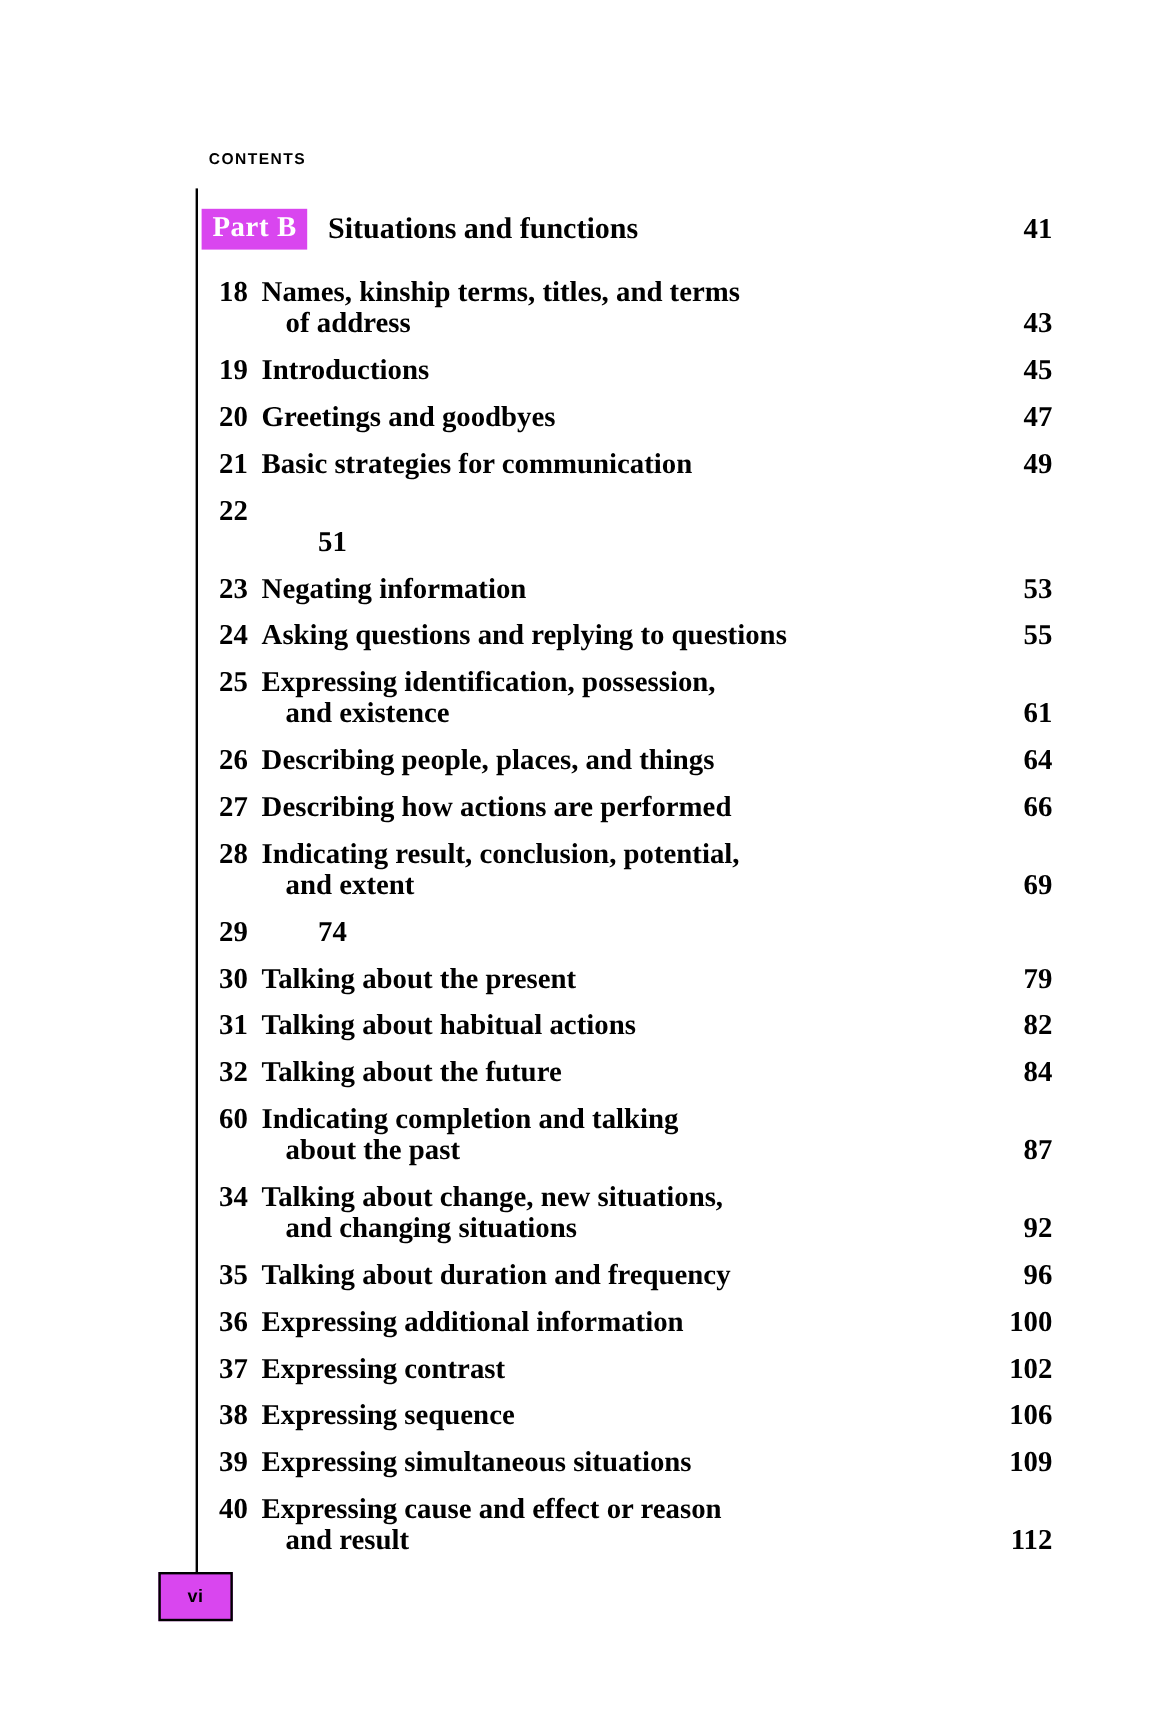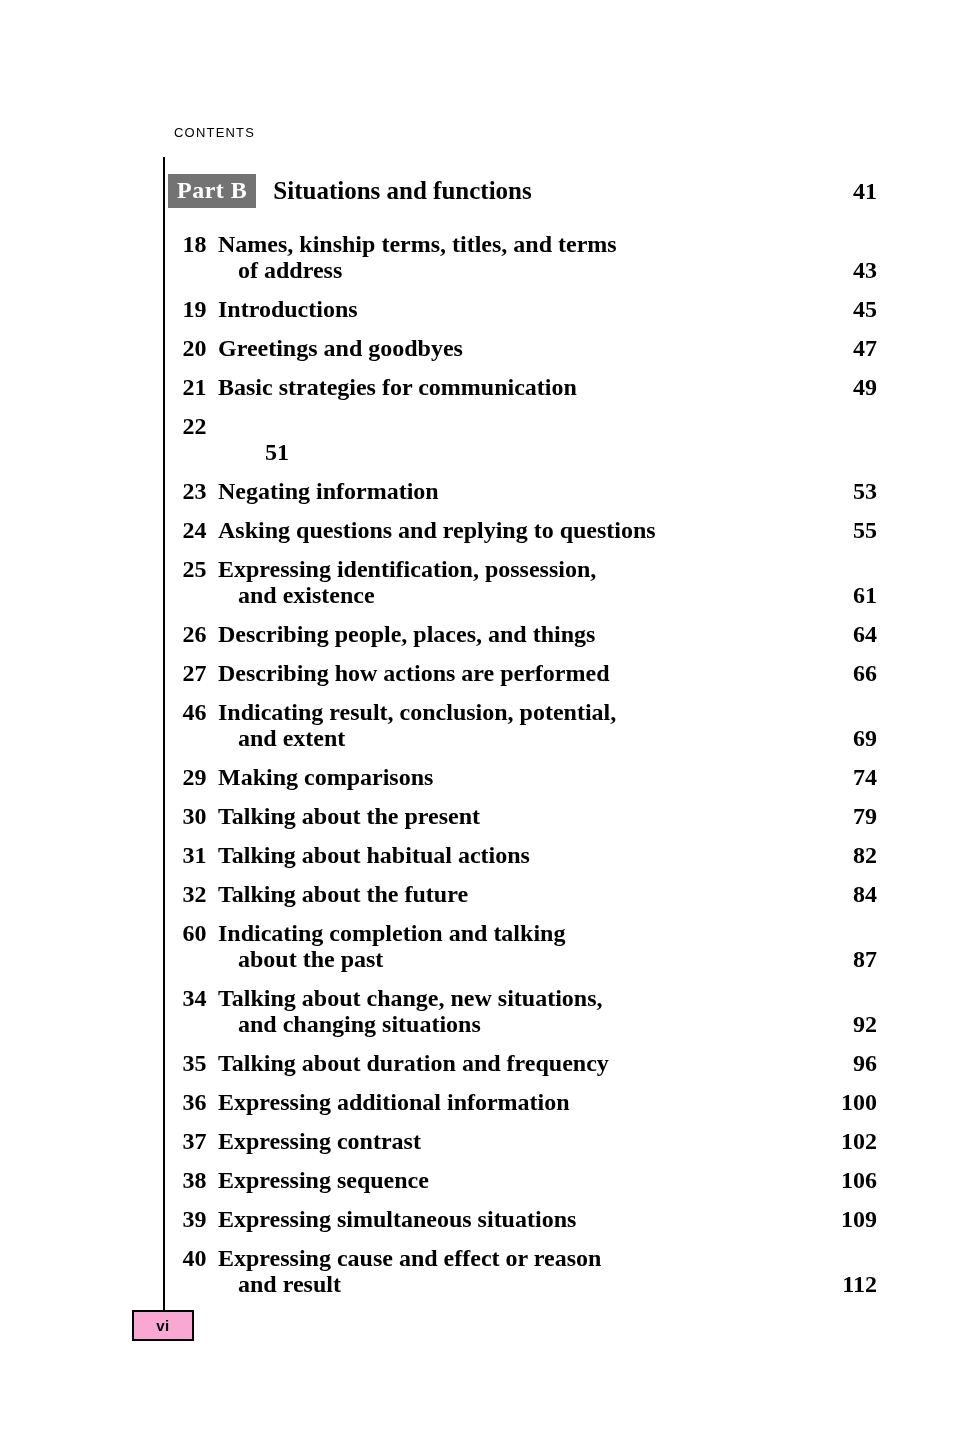--- a/index.html
+++ b/index.html
@@ -16,21 +16,21 @@
     overflow: hidden;
   }
 
   
   .running-head {
     position: absolute;
     left: 174px;
     top: 125px;
     font-family: "Liberation Sans", "DejaVu Sans", sans-serif;
     font-size: 13px;
-    font-weight: normal;
+    font-weight: bold;
     letter-spacing: 1.2px;
     color: #000;
     line-height: 16px;
   }
 
   
   .vertical-rule {
     position: absolute;
     left: 163px;
     top: 157px;
@@ -47,21 +47,21 @@
     width: 712px;
   }
 
   
   .part-row {
     display: flex;
     align-items: flex-start;
     height: 44px;
   }
   .part-badge {
-    background: #737373;
+    background: #d946ef;
     color: #ffffff;
     font-size: 24px;
     font-weight: bold;
     font-family: "Liberation Serif", "DejaVu Serif", serif;
     padding: 3px 9px 5px 9px;
     line-height: 25px;
     letter-spacing: 0.5px;
     box-sizing: border-box;
     height: 34px;
     display: inline-flex;
@@ -126,27 +126,27 @@
   .entry.two-line .entry-page {
     padding-top: 26px;
   }
 
   
   .folio-box {
     position: absolute;
     left: 132px;
     top: 1310px;
     width: 62px;
-    height: 31px;
+    height: 41px;
     border: 2px solid #000;
     box-sizing: border-box;
     display: flex;
     align-items: center;
     justify-content: center;
-    background: #f9a8d4;
+    background: #d946ef;
   }
   .folio-text {
     font-family: "Liberation Sans", "DejaVu Sans", sans-serif;
     font-size: 15px;
     font-weight: bold;
     letter-spacing: 0.5px;
     line-height: 15px;
   }
 </style>
 </head>
@@ -208,27 +208,26 @@
         <div class="entry-num">26</div>
         <div class="entry-title"><span class="l1">Describing people, places, and things</span></div>
         <div class="entry-page">64</div>
       </div>
       <div class="entry">
         <div class="entry-num">27</div>
         <div class="entry-title"><span class="l1">Describing how actions are performed</span></div>
         <div class="entry-page">66</div>
       </div>
       <div class="entry two-line">
-        <div class="entry-num">46</div>
+        <div class="entry-num">28</div>
         <div class="entry-title"><span class="l1">Indicating result, conclusion, potential,</span><span class="l2">and extent</span></div>
         <div class="entry-page">69</div>
       </div>
       <div class="entry">
         <div class="entry-num">29</div>
-        <div class="entry-title"><span class="l1">Making comparisons</span></div>
         <div class="entry-page">74</div>
       </div>
       <div class="entry">
         <div class="entry-num">30</div>
         <div class="entry-title"><span class="l1">Talking about the present</span></div>
         <div class="entry-page">79</div>
       </div>
       <div class="entry">
         <div class="entry-num">31</div>
         <div class="entry-title"><span class="l1">Talking about habitual actions</span></div>

